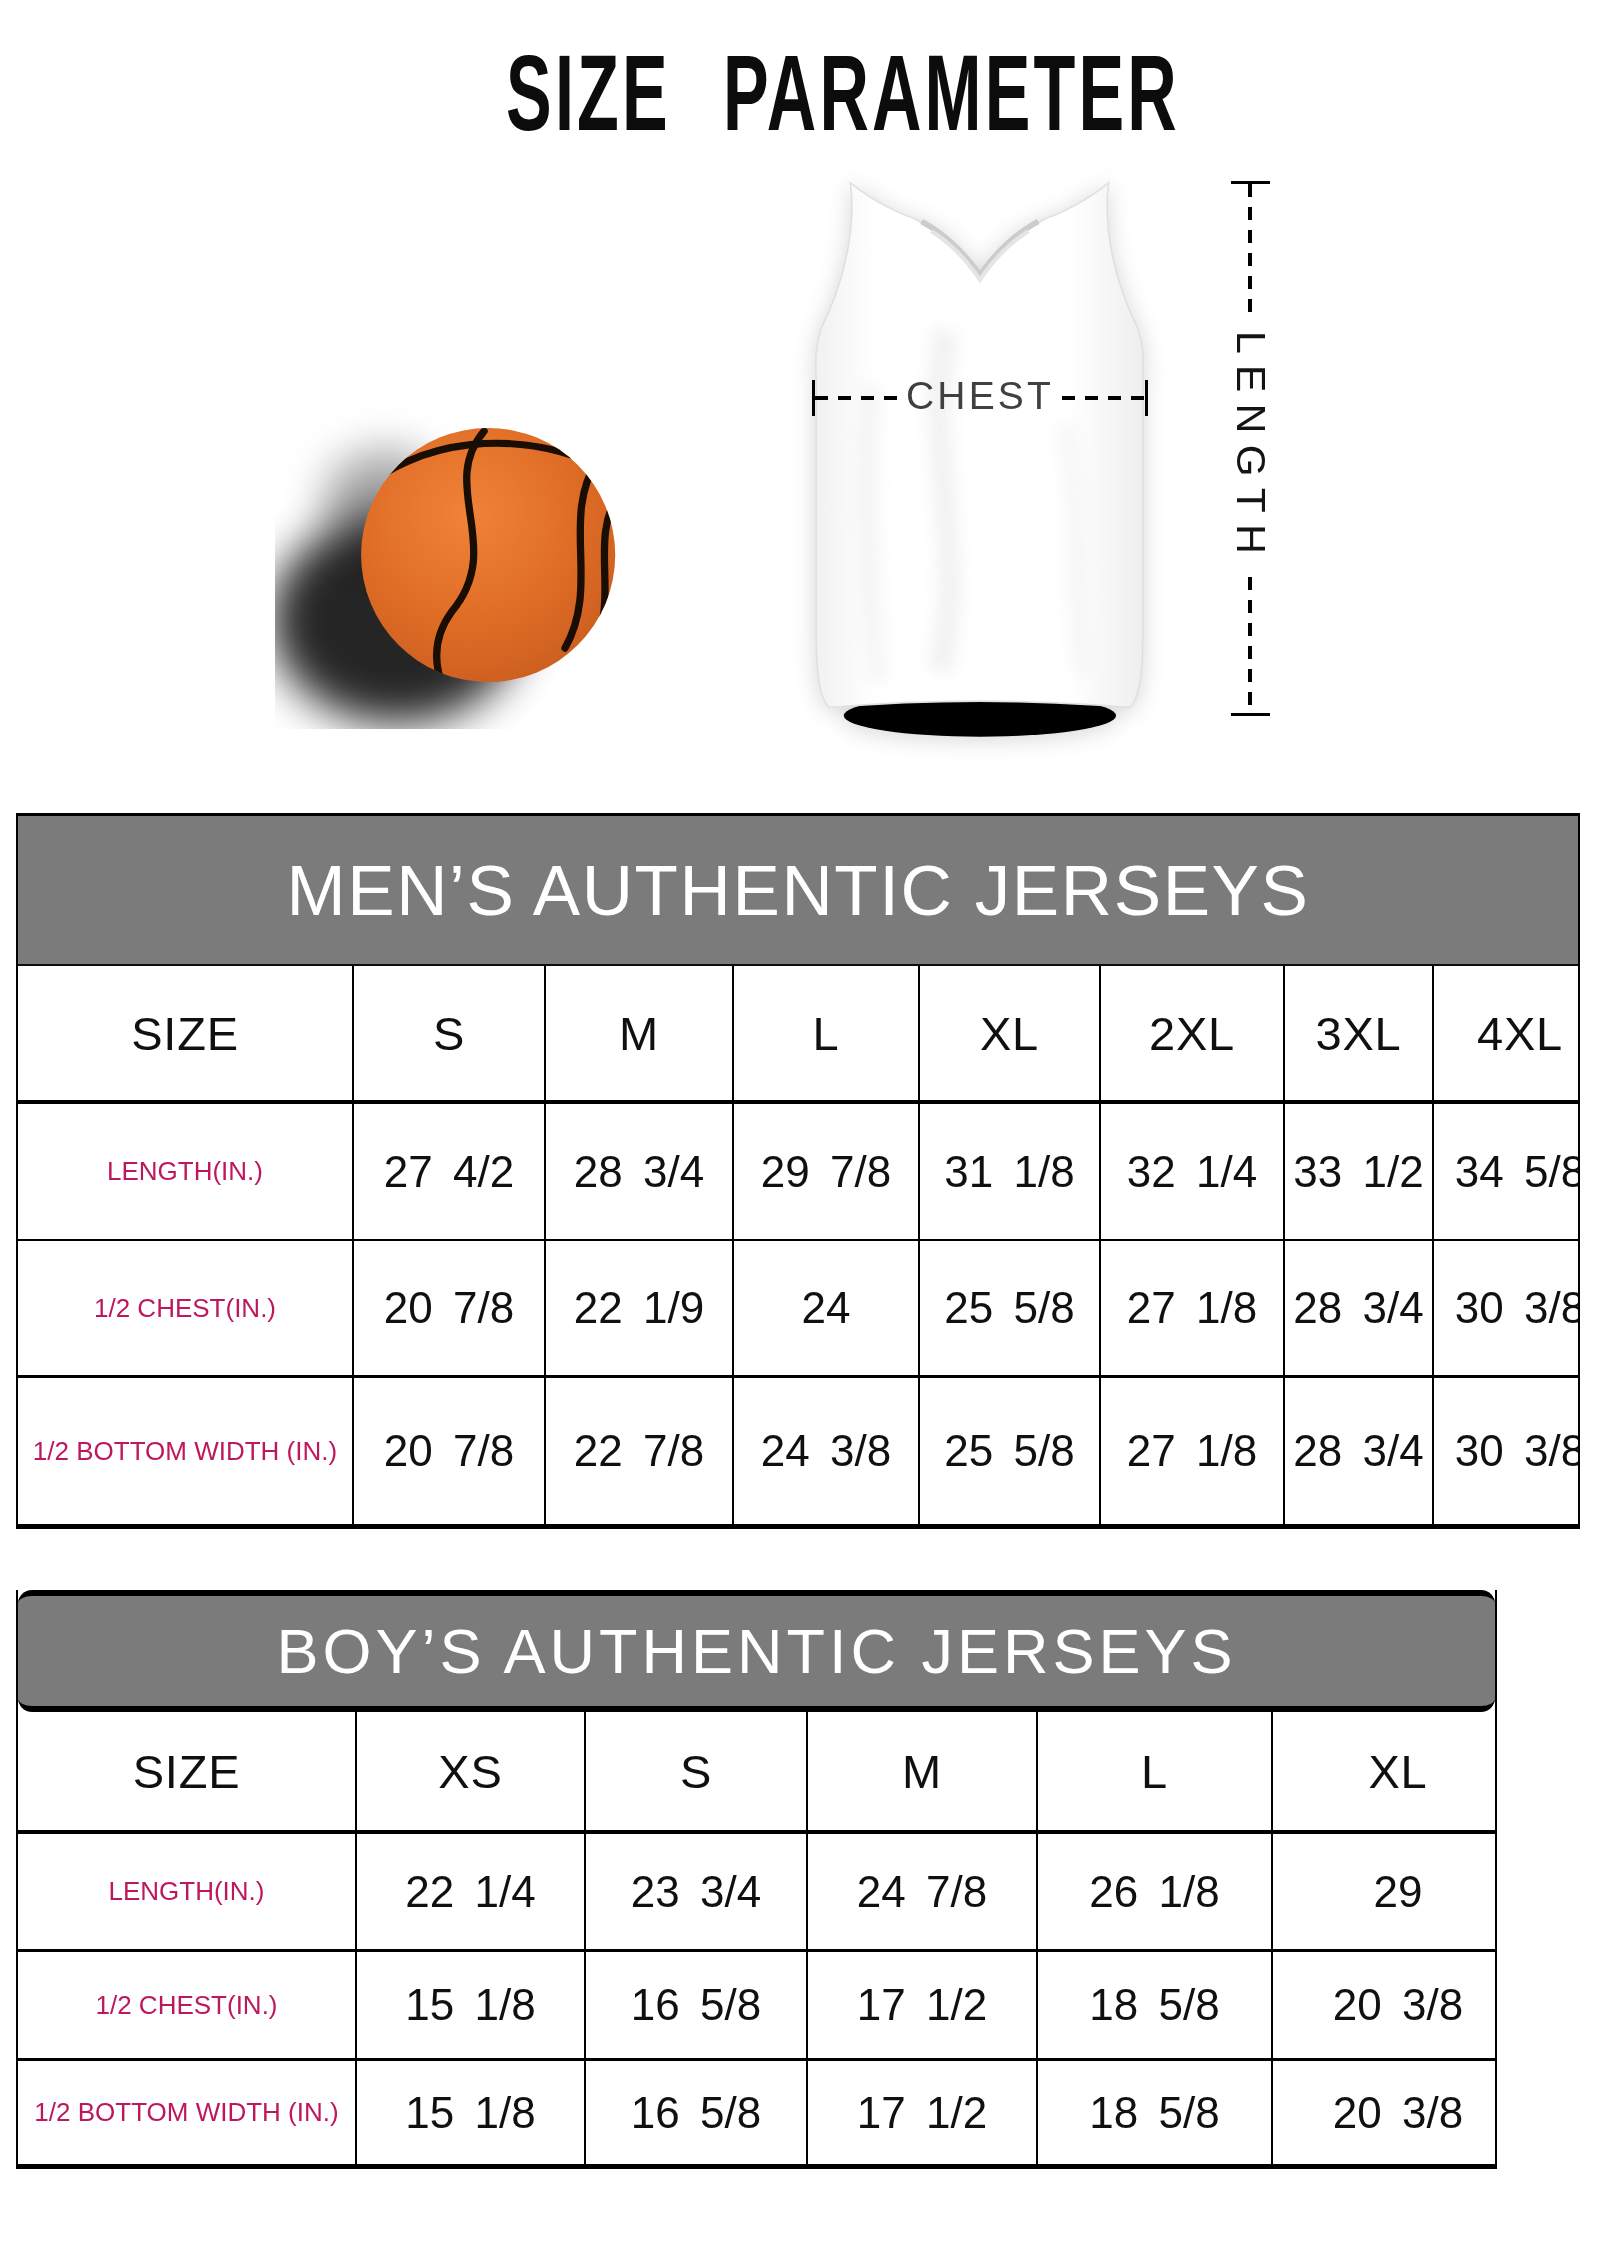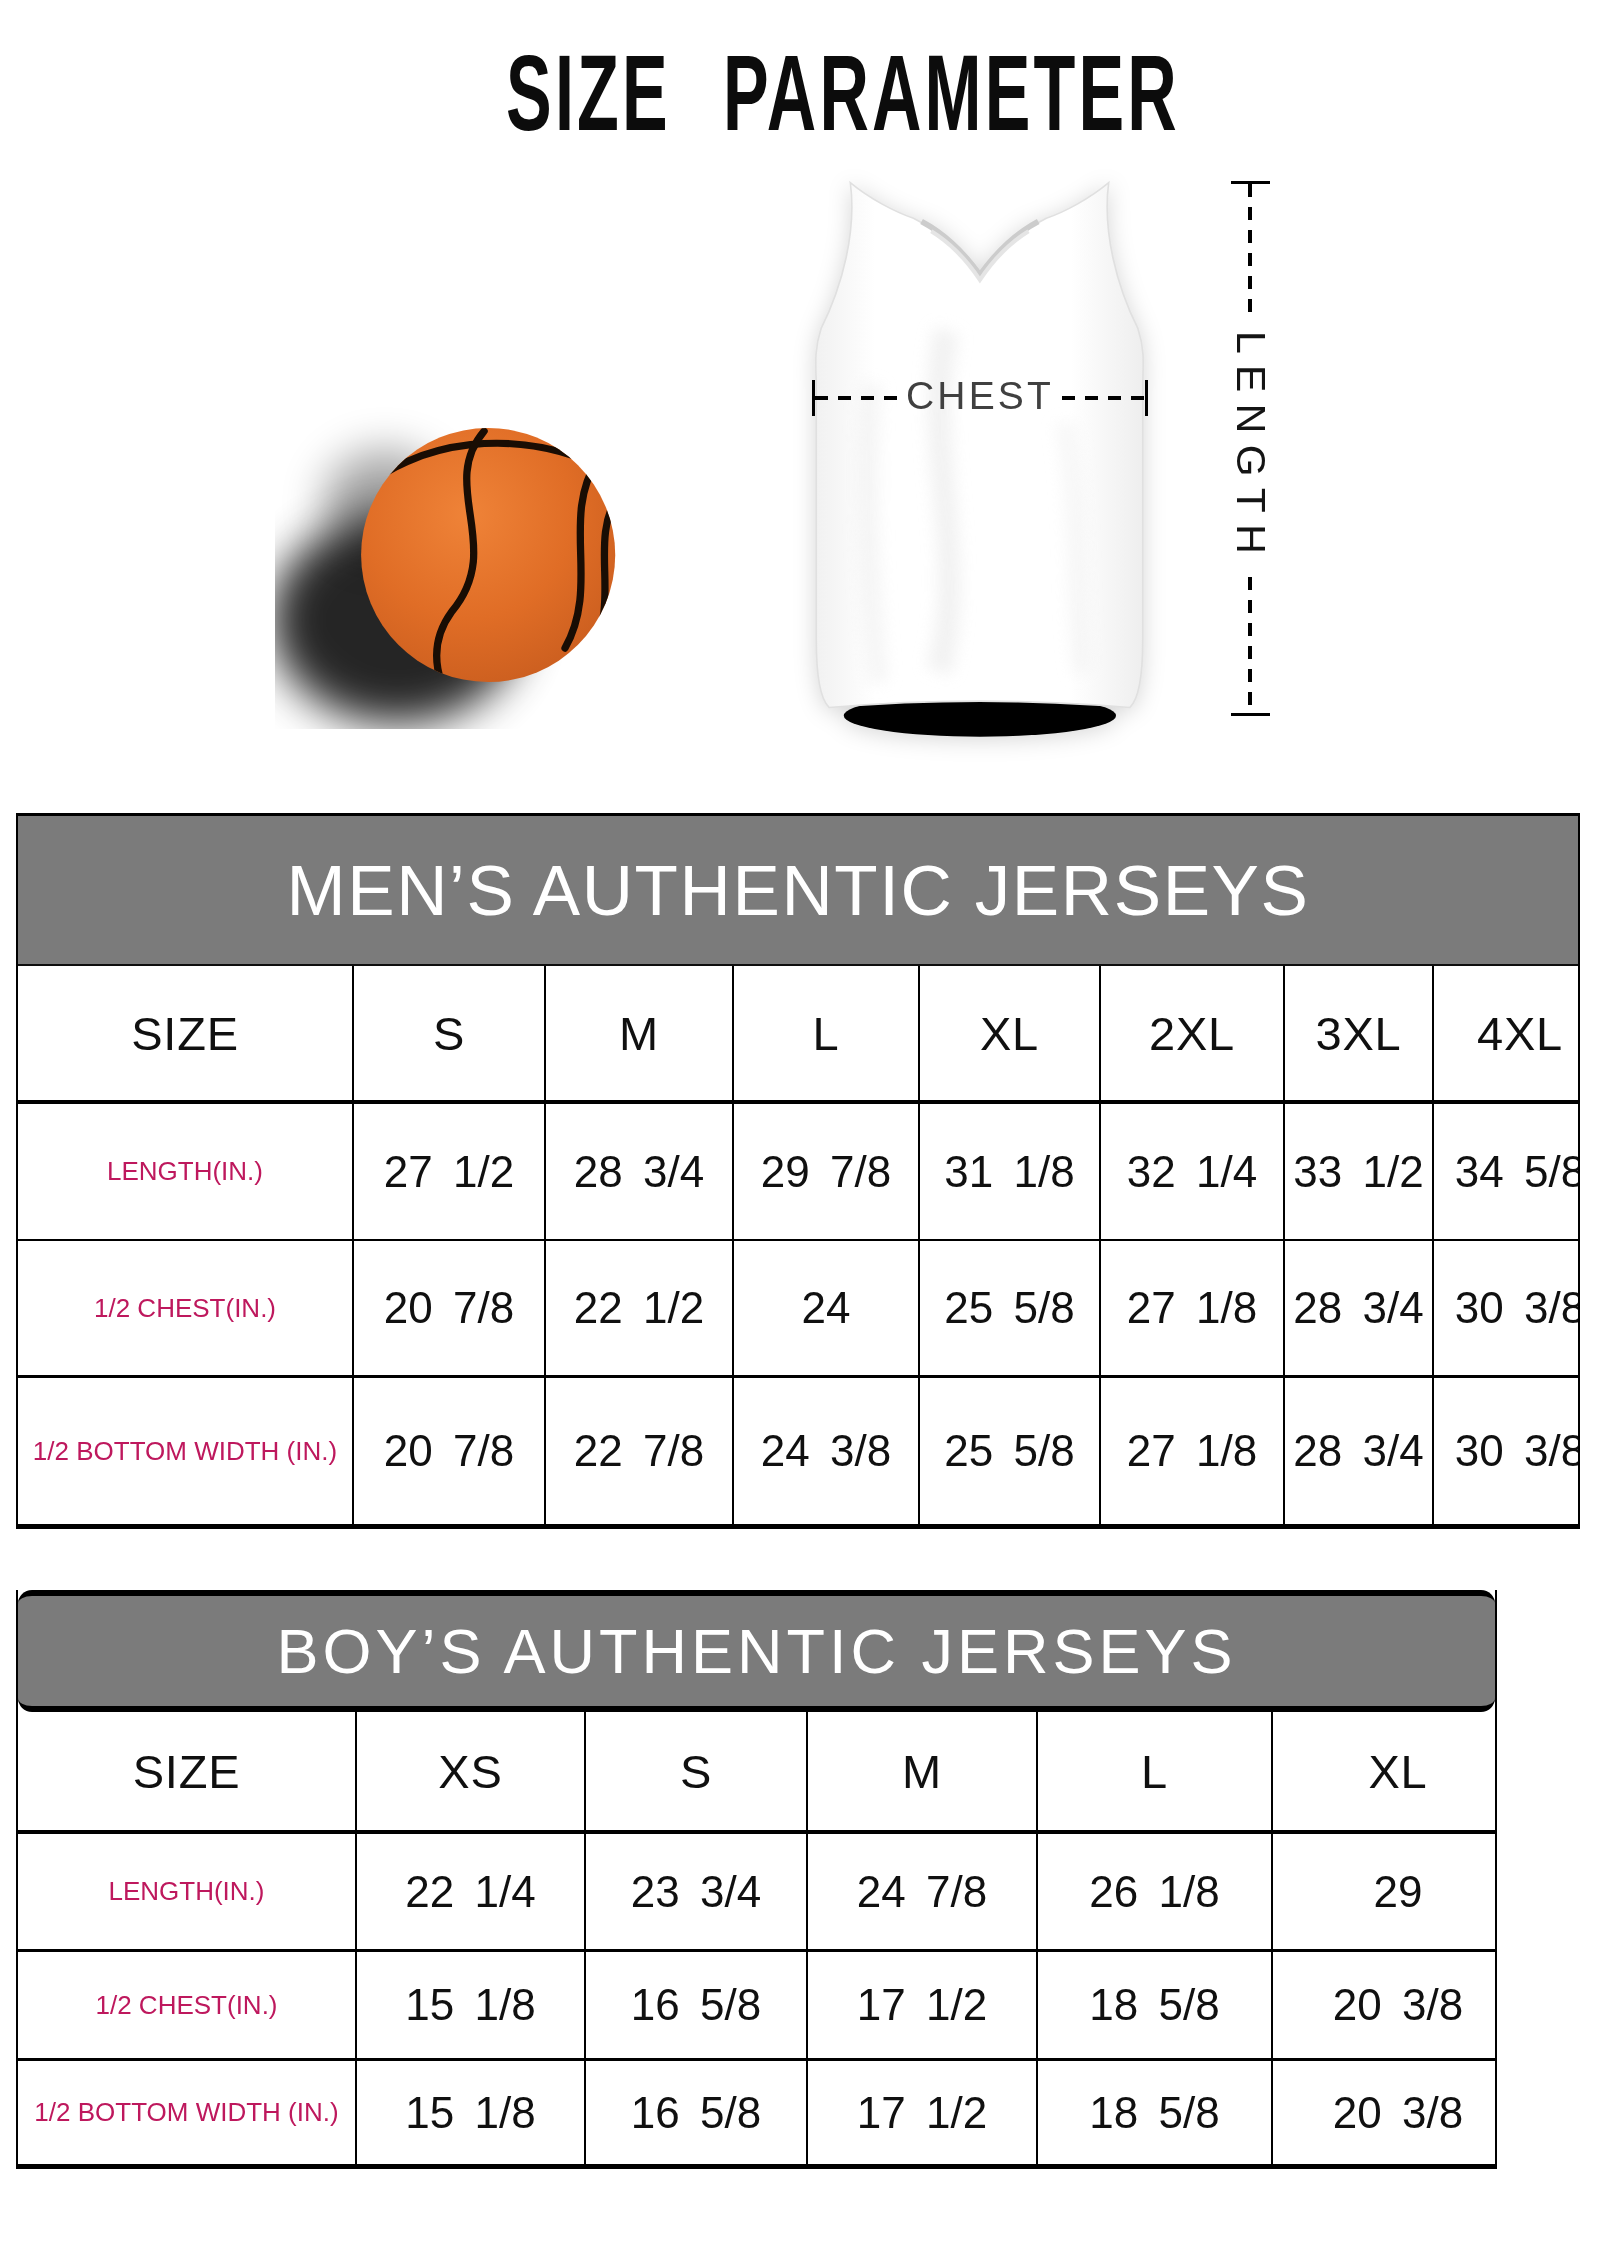--- a/index.html
+++ b/index.html
@@ -195,33 +195,33 @@
       <div class="cell hcell">M</div>
       <div class="cell hcell">L</div>
       <div class="cell hcell">XL</div>
       <div class="cell hcell">2XL</div>
       <div class="cell hcell">3XL</div>
       <div class="cell hcell">4XL</div>
     </div>
 
     <div class="trow row-1">
       <div class="cell lab">LENGTH(IN.)</div>
-      <div class="cell val">27 1/2</div>
+      <div class="cell val">27 4/2</div>
       <div class="cell val">28 3/4</div>
       <div class="cell val">29 7/8</div>
       <div class="cell val">31 1/8</div>
       <div class="cell val">32 1/4</div>
       <div class="cell val">33 1/2</div>
       <div class="cell val">34 5/8</div>
     </div>
 
     <div class="trow row-2">
       <div class="cell lab">1/2 CHEST(IN.)</div>
       <div class="cell val">20 7/8</div>
-      <div class="cell val">22 1/2</div>
+      <div class="cell val">22 1/9</div>
       <div class="cell val">24</div>
       <div class="cell val">25 5/8</div>
       <div class="cell val">27 1/8</div>
       <div class="cell val">28 3/4</div>
       <div class="cell val">30 3/8</div>
     </div>
 
     <div class="trow row-3">
       <div class="cell lab">1/2 BOTTOM WIDTH (IN.)</div>
       <div class="cell val">20 7/8</div>

